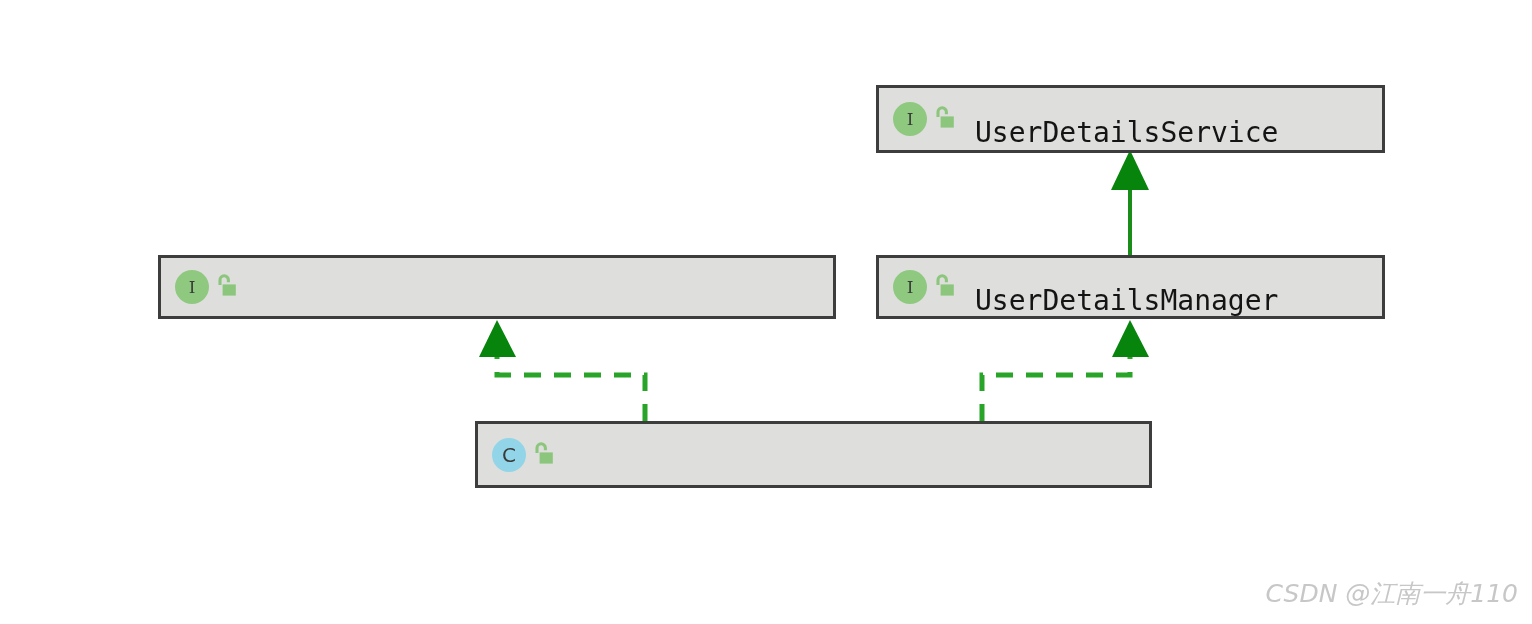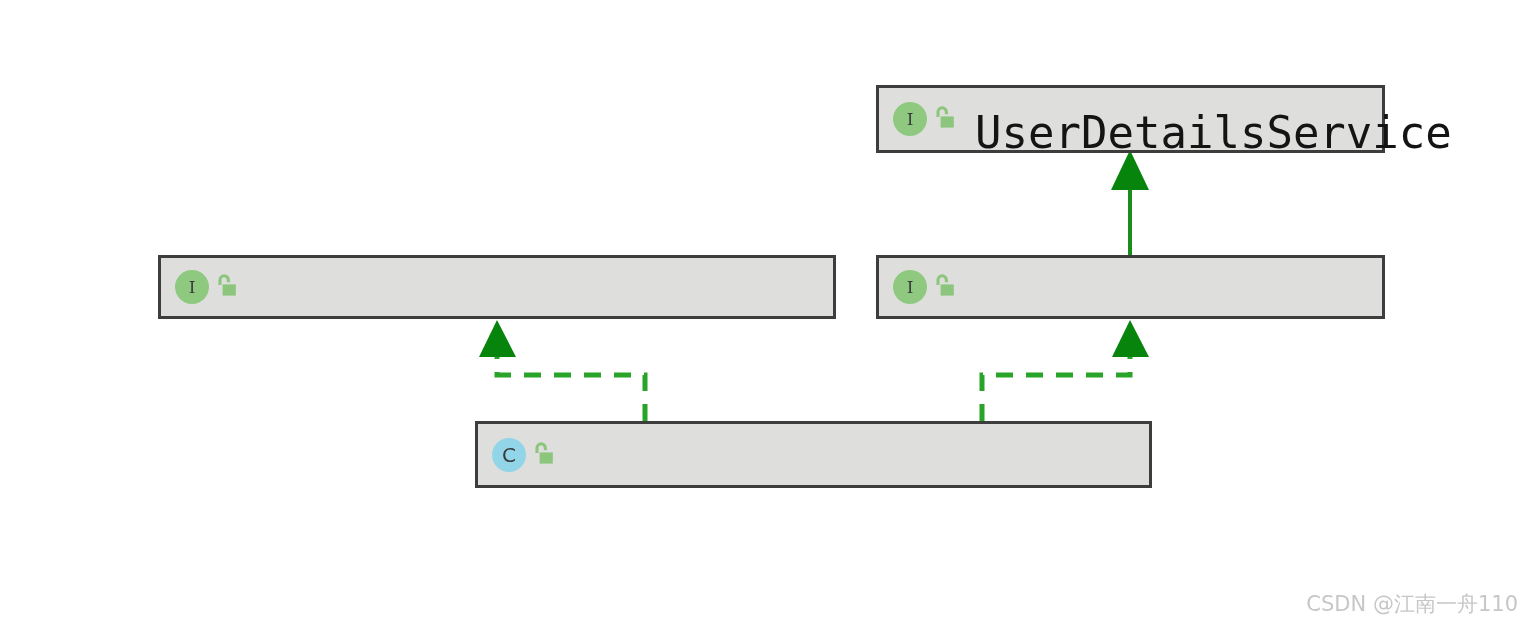--- a/index.html
+++ b/index.html
@@ -69,21 +69,21 @@
     height: 26px;
     margin-left: 6px;
     position: relative;
   }
   .node-visibility-icon svg {
     display: block;
   }
   .node-label {
     margin-left: 18px;
     font-family: "DejaVu Sans Mono", monospace;
-    font-size: 44px;
+    font-size: 28px;
     letter-spacing: 0px;
     color: #141414;
     white-space: nowrap;
     margin-top: 27px;
   }
   #node-user-details-service {
     left: 876px;
     top: 85px;
     width: 509px;
     height: 68px;
@@ -105,26 +105,27 @@
     top: 421px;
     width: 677px;
     height: 67px;
   }
   #node-in-memory-user-details-manager .node-label {
     margin-left: 26px;
   }
   #watermark {
     position: absolute;
     right: 14px;
-    bottom: 6px;
+    bottom: 14px;
     font-family: "DejaVu Sans", sans-serif;
-    font-size: 21px;
+    font-size: 25px;
     color: #c7c7c7;
     white-space: nowrap;
     z-index: 9;
+    font-style: italic;
   }
 </style>
 </head>
 <body>
 
 <div id="diagram-canvas">
 
   <svg id="connector-layer" viewBox="0 0 1532 624" width="1532" height="624" xmlns="http://www.w3.org/2000/svg">
 
     <g>
@@ -171,20 +172,21 @@
   <div class="uml-node" id="node-user-details-manager">
     <span class="node-stereotype-icon icon-interface">
       <span class="glyph">I</span>
     </span>
     <span class="node-visibility-icon">
       <svg width="24" height="26" viewBox="0 0 24 26" xmlns="http://www.w3.org/2000/svg">
         <path d="M5 11 L5 6 A4.2 4.2 0 0 1 13.4 6 L13.4 8.2" fill="none" stroke="#8cc67c" stroke-width="3.1"></path>
         <rect x="7.6" y="10.4" width="13.2" height="11.2" fill="#8cc67c"></rect>
       </svg>
     </span>
+    <span class="node-label">UserDetailsManager</span>
   </div>
 
   <div class="uml-node" id="node-in-memory-user-details-manager">
     <span class="node-stereotype-icon icon-class">
       <span class="glyph">C</span>
     </span>
     <span class="node-visibility-icon">
       <svg width="24" height="26" viewBox="0 0 24 26" xmlns="http://www.w3.org/2000/svg">
         <path d="M5 11 L5 6 A4.2 4.2 0 0 1 13.4 6 L13.4 8.2" fill="none" stroke="#8cc67c" stroke-width="3.1"></path>
         <rect x="7.6" y="10.4" width="13.2" height="11.2" fill="#8cc67c"></rect>

